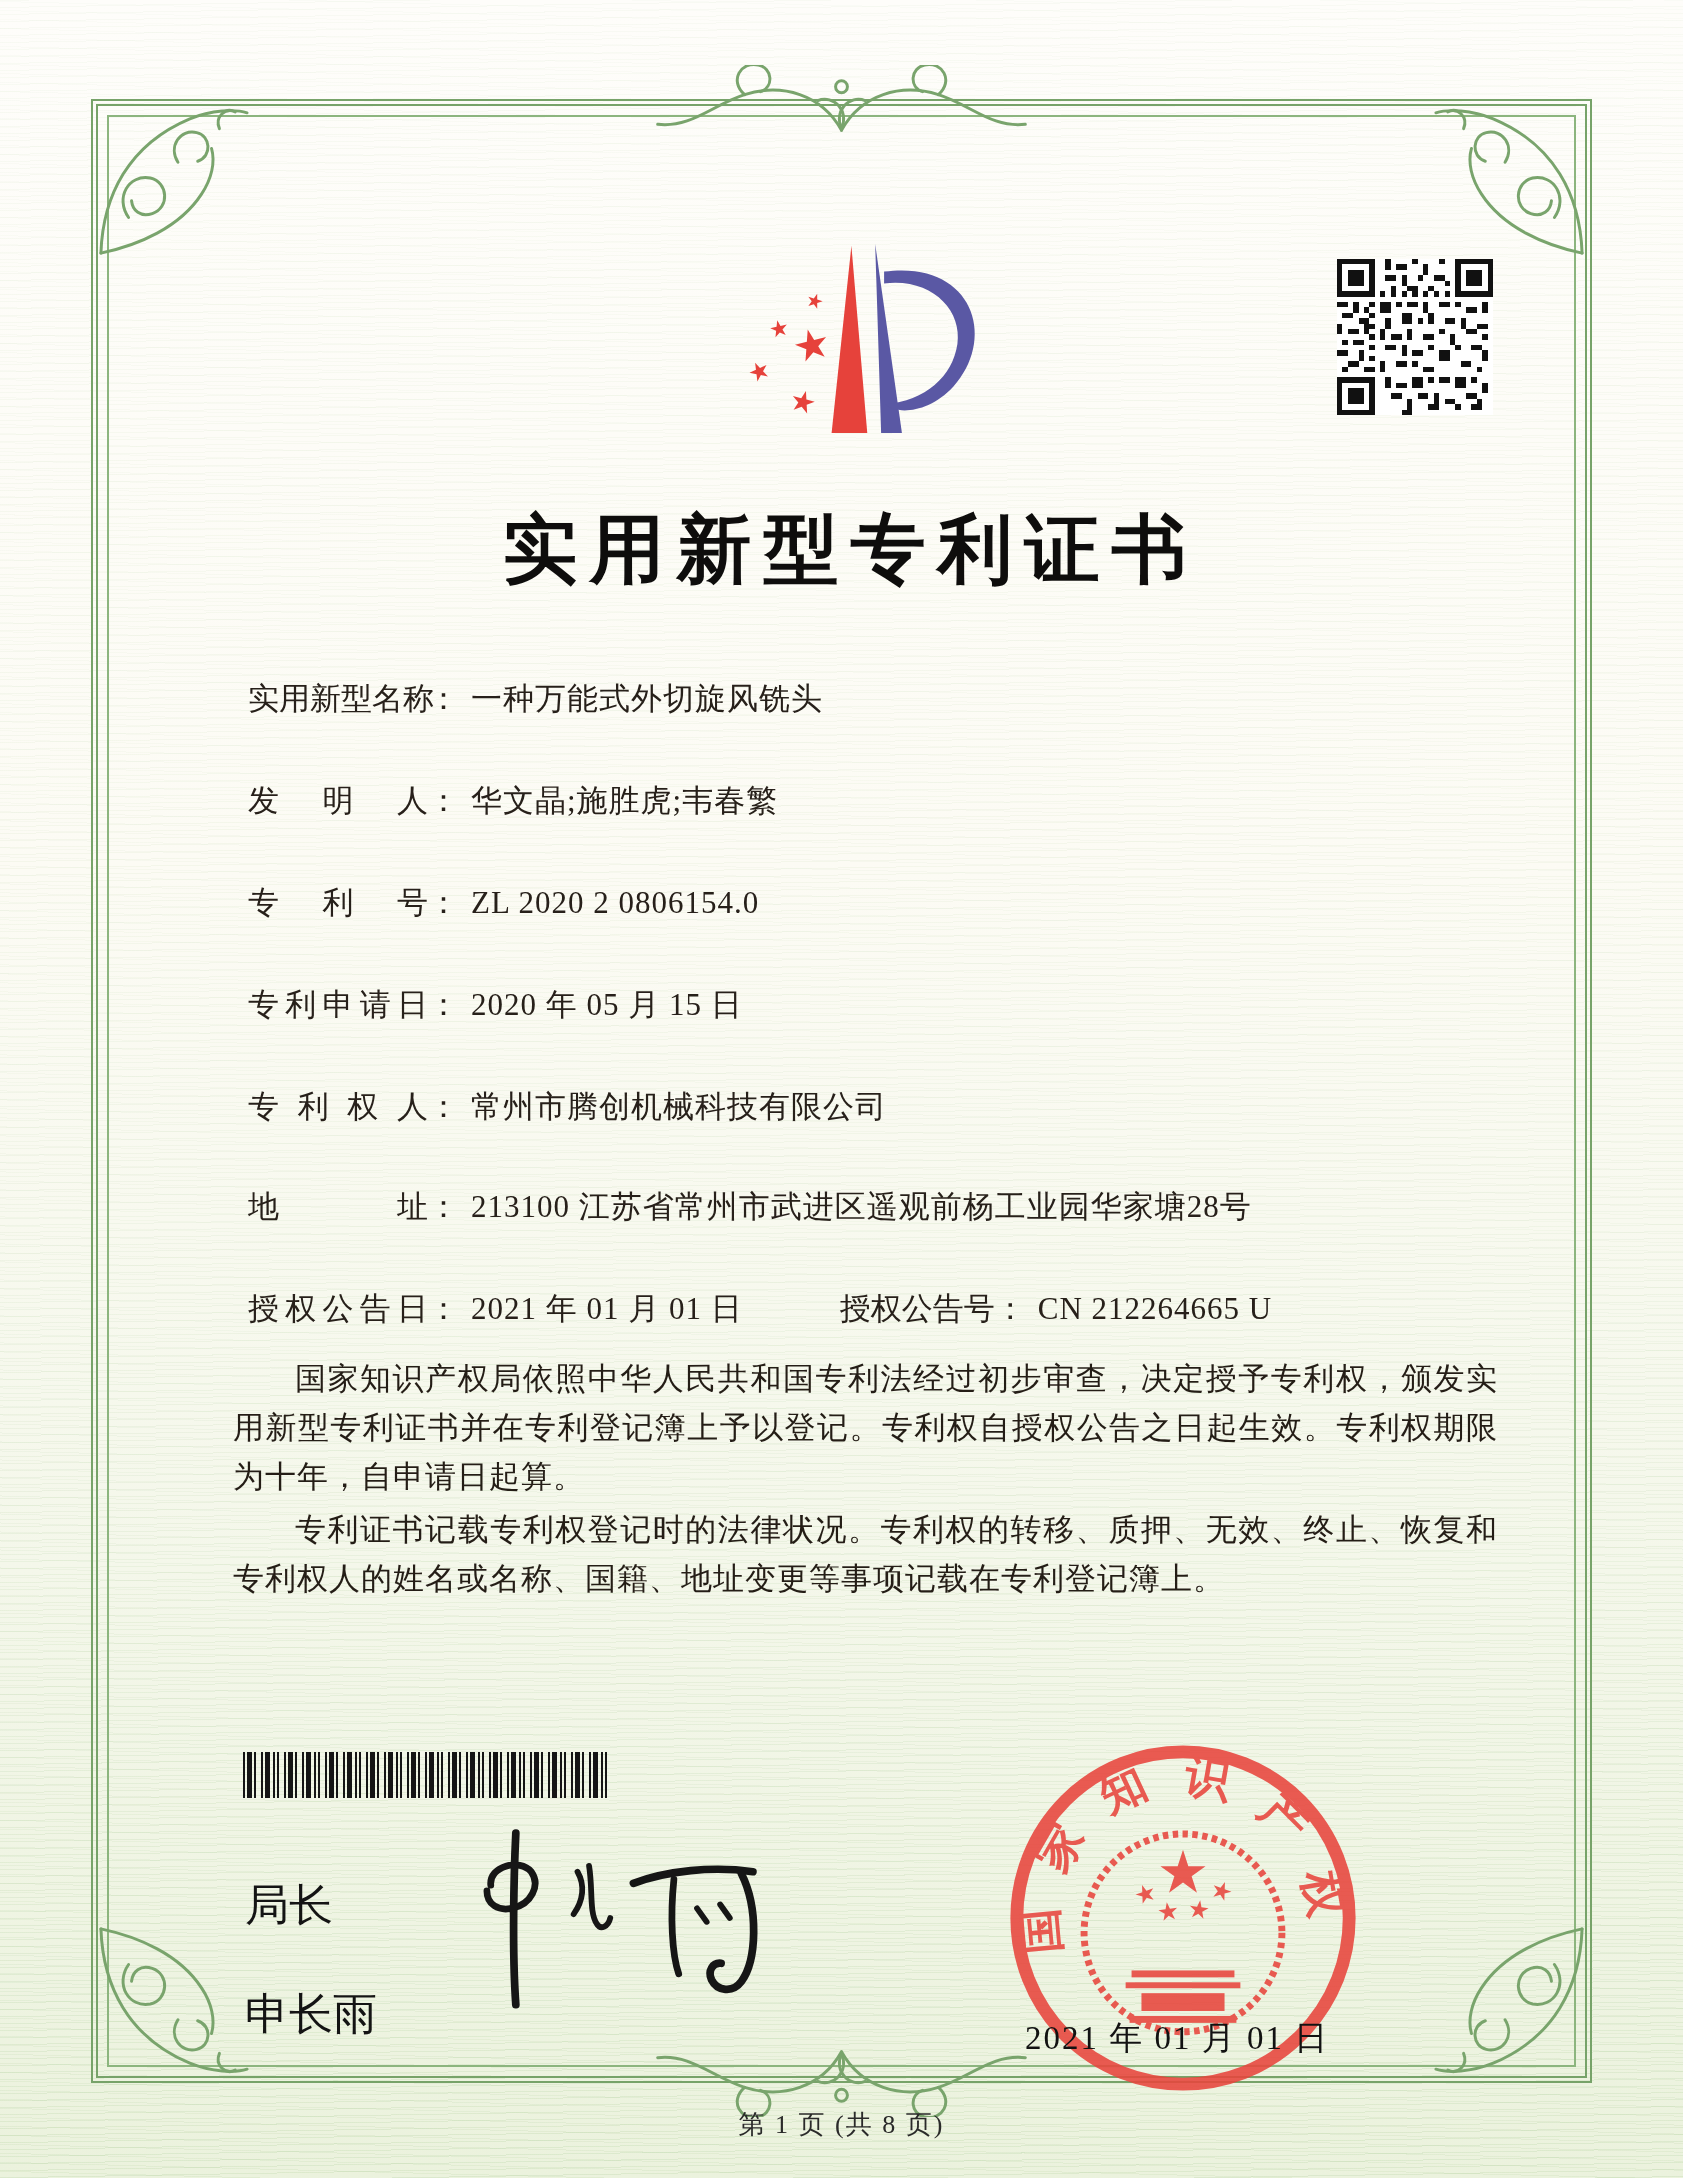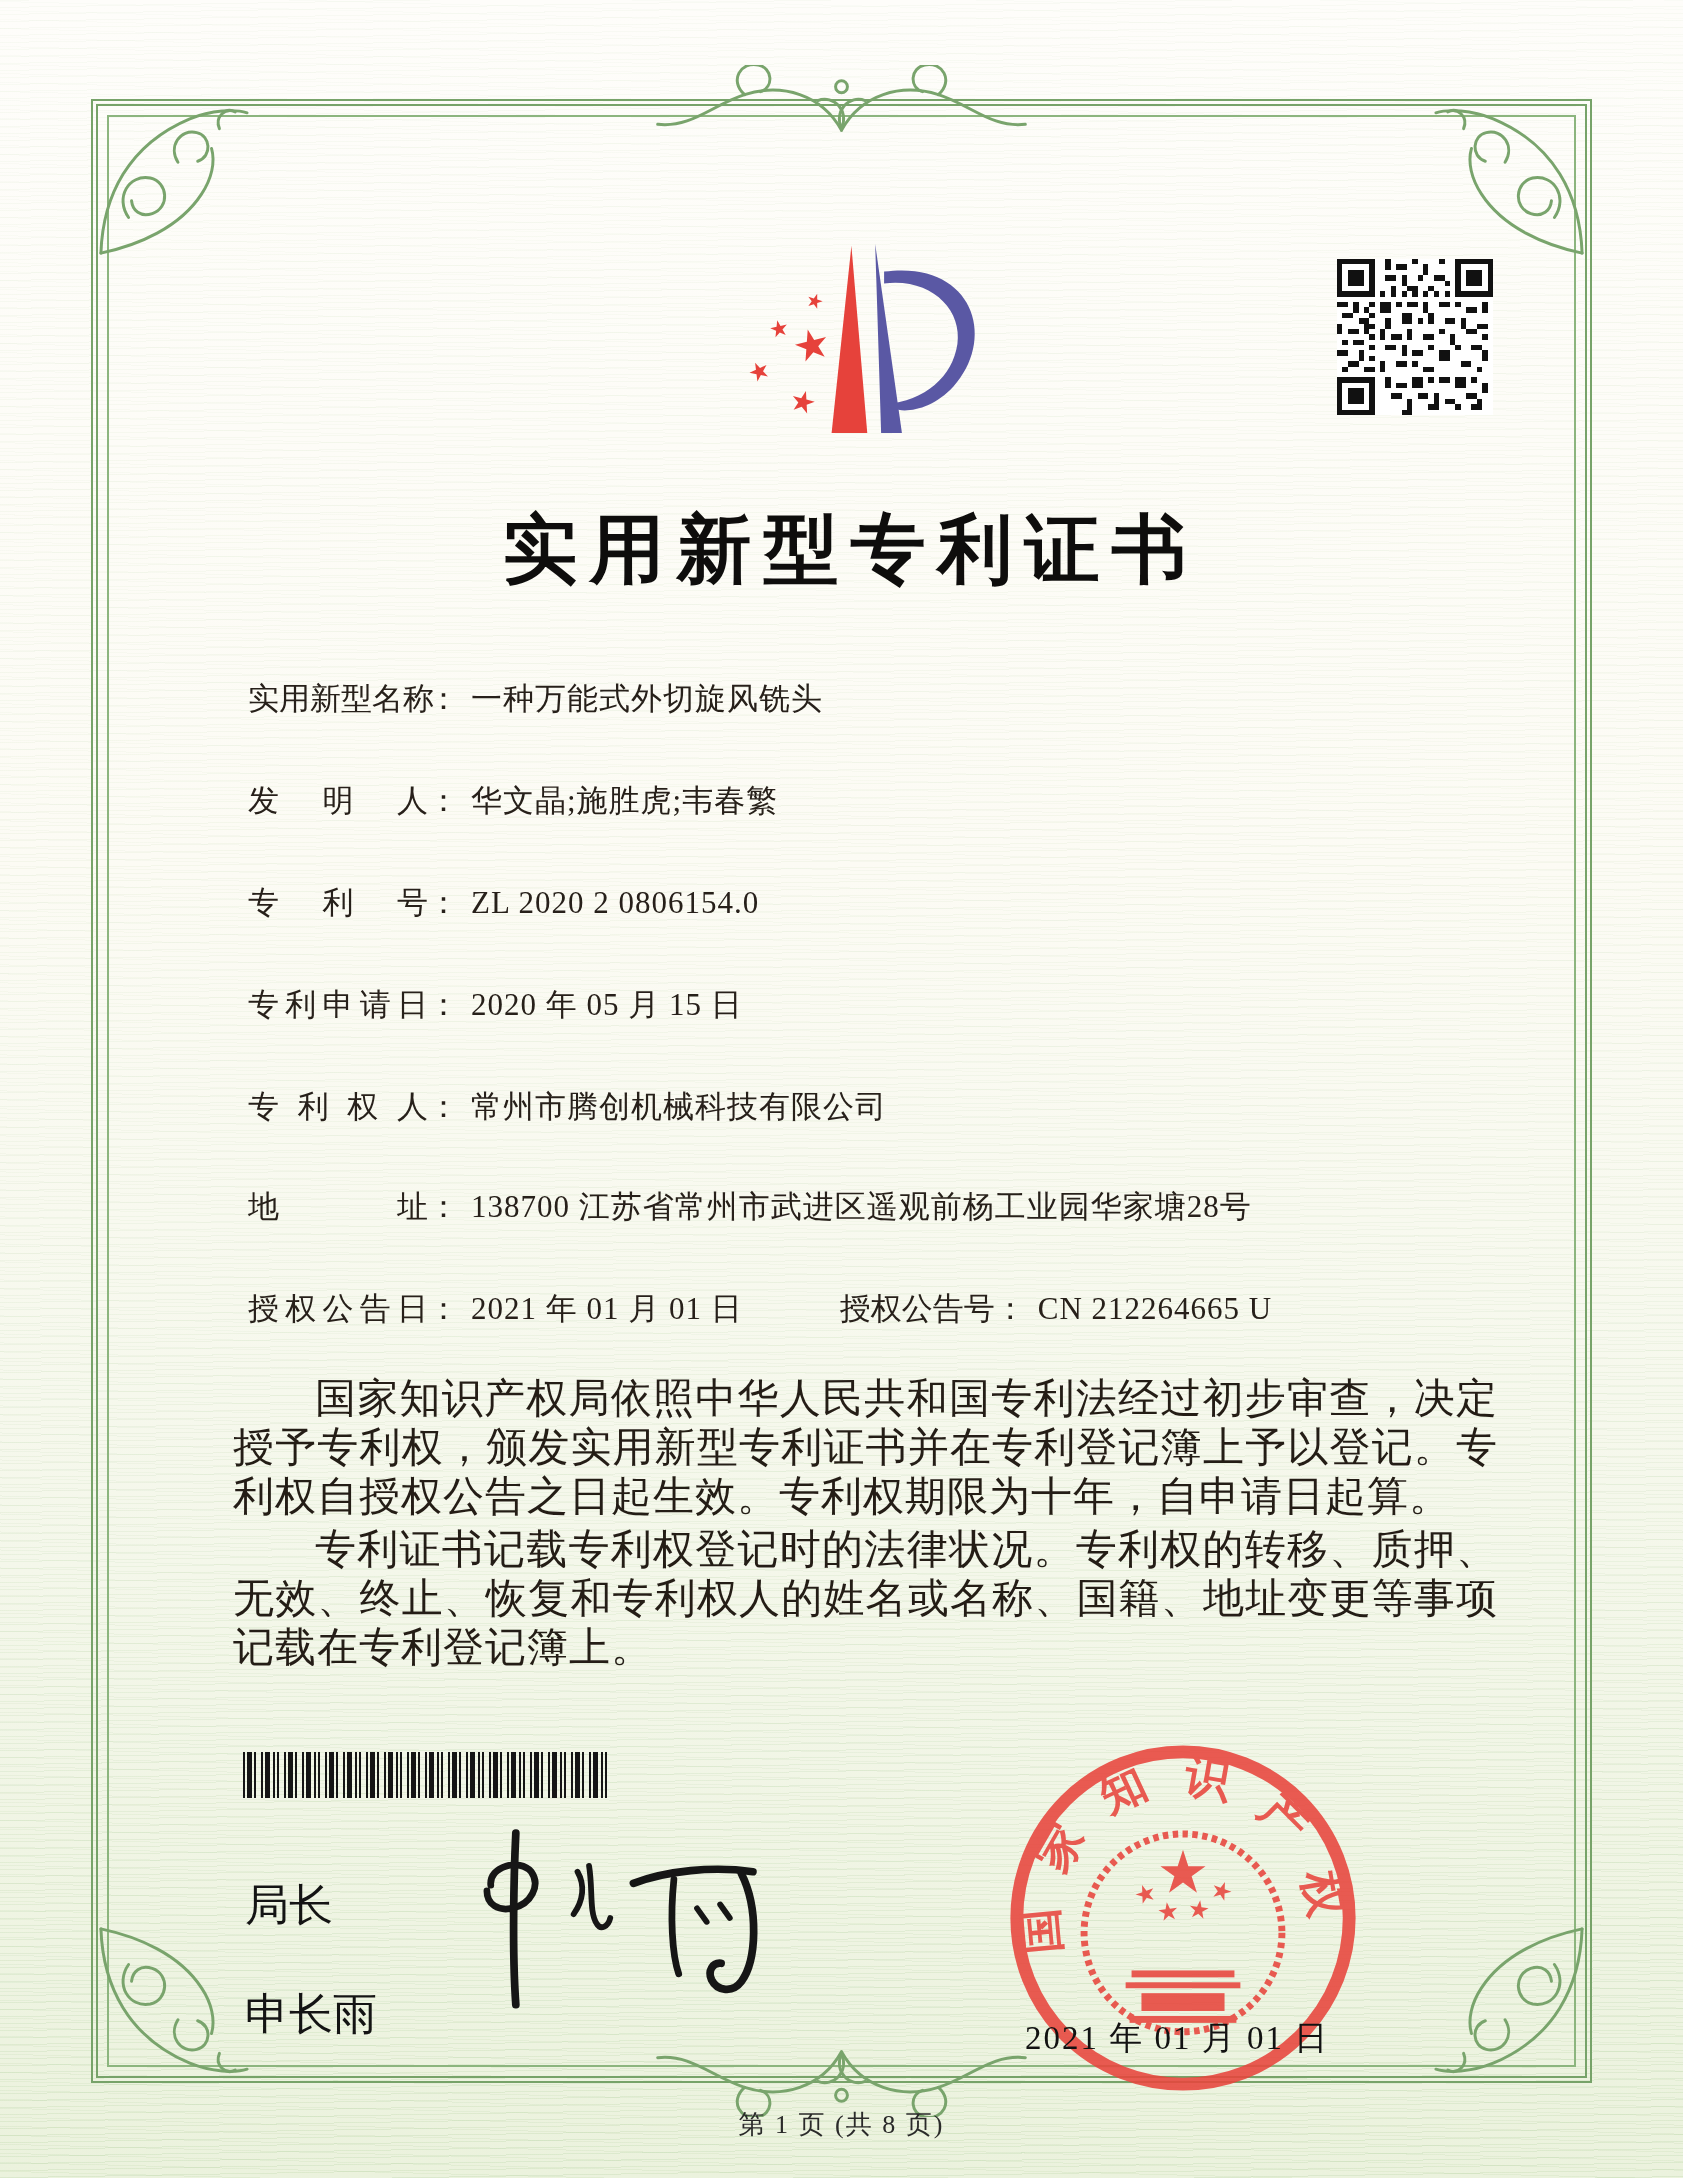--- a/index.html
+++ b/index.html
@@ -39,22 +39,22 @@
   .title{position:absolute;left:9px;top:500px;width:100%;text-align:center;
          font-size:75px;font-weight:bold;letter-spacing:12px;color:#0e0d0c;}
 
   .field{position:absolute;left:248px;font-size:31px;color:#27201a;white-space:nowrap;}
   .field .lbl{display:inline-flex;justify-content:space-between;width:180px;vertical-align:bottom;}
   .field .lbl--auto{display:inline;width:auto;}
   .field .colon{margin-right:12px;}
   .field .val{letter-spacing:1px;}
   .cell1{display:inline-block;width:584px;}
 
-  .paras{position:absolute;left:233px;top:1354px;width:1265px;font-size:41px;line-height:49px;
-         text-align:justify;color:#241d16;letter-spacing:1px;margin-top:20px;}
+  .paras{position:absolute;left:233px;top:1354px;width:1265px;font-size:31px;line-height:49px;
+         text-align:justify;color:#241d16;letter-spacing:1px;}
   .paras p{margin:0;text-indent:2em;}
   .paras p + p{margin-top:4px;}
 
   .barcode{position:absolute;left:243px;top:1752px;width:364px;height:46px;
     background:repeating-linear-gradient(90deg,
       #151515 0px,#151515 2px,rgba(0,0,0,0) 2px,rgba(0,0,0,0) 4px,
       #151515 4px,#151515 9px,rgba(0,0,0,0) 9px,rgba(0,0,0,0) 11px,
       #151515 11px,#151515 13px,rgba(0,0,0,0) 13px,rgba(0,0,0,0) 18px,
       #151515 18px,#151515 20px,rgba(0,0,0,0) 20px,rgba(0,0,0,0) 22px,
       #151515 22px,#151515 27px,rgba(0,0,0,0) 27px,rgba(0,0,0,0) 30px,
@@ -315,21 +315,21 @@
         <span>专</span>
         <span>利</span>
         <span>权</span>
         <span>人</span>
       </span><span class="colon">：</span><span class="val">常州市腾创机械科技有限公司</span>
   </div>
   <div class="field" style="top:1186px">
     <span class="lbl dist">
         <span>地</span>
         <span>址</span>
-      </span><span class="colon">：</span><span class="val">138700 江苏省常州市武进区遥观前杨工业园华家塘28号</span>
+      </span><span class="colon">：</span><span class="val">213100 江苏省常州市武进区遥观前杨工业园华家塘28号</span>
   </div>
   <div class="field" style="top:1288px">
     <span class="cell1">
       <span class="lbl dist">
           <span>授</span>
           <span>权</span>
           <span>公</span>
           <span>告</span>
           <span>日</span>
         </span><span class="colon">：</span><span class="val">2021 年 01 月 01 日</span>

